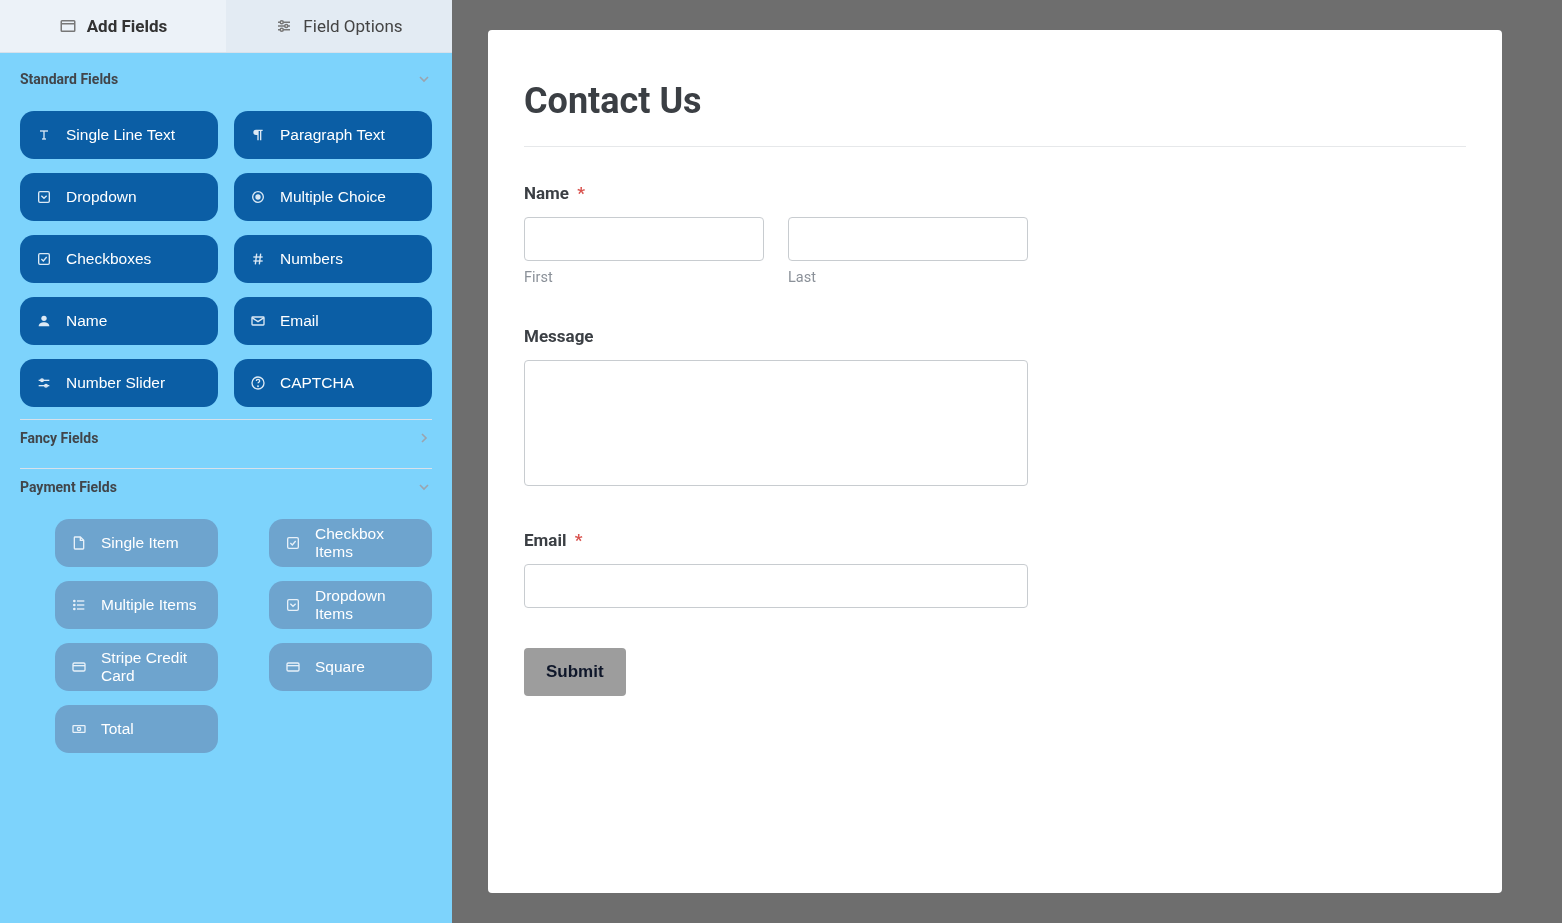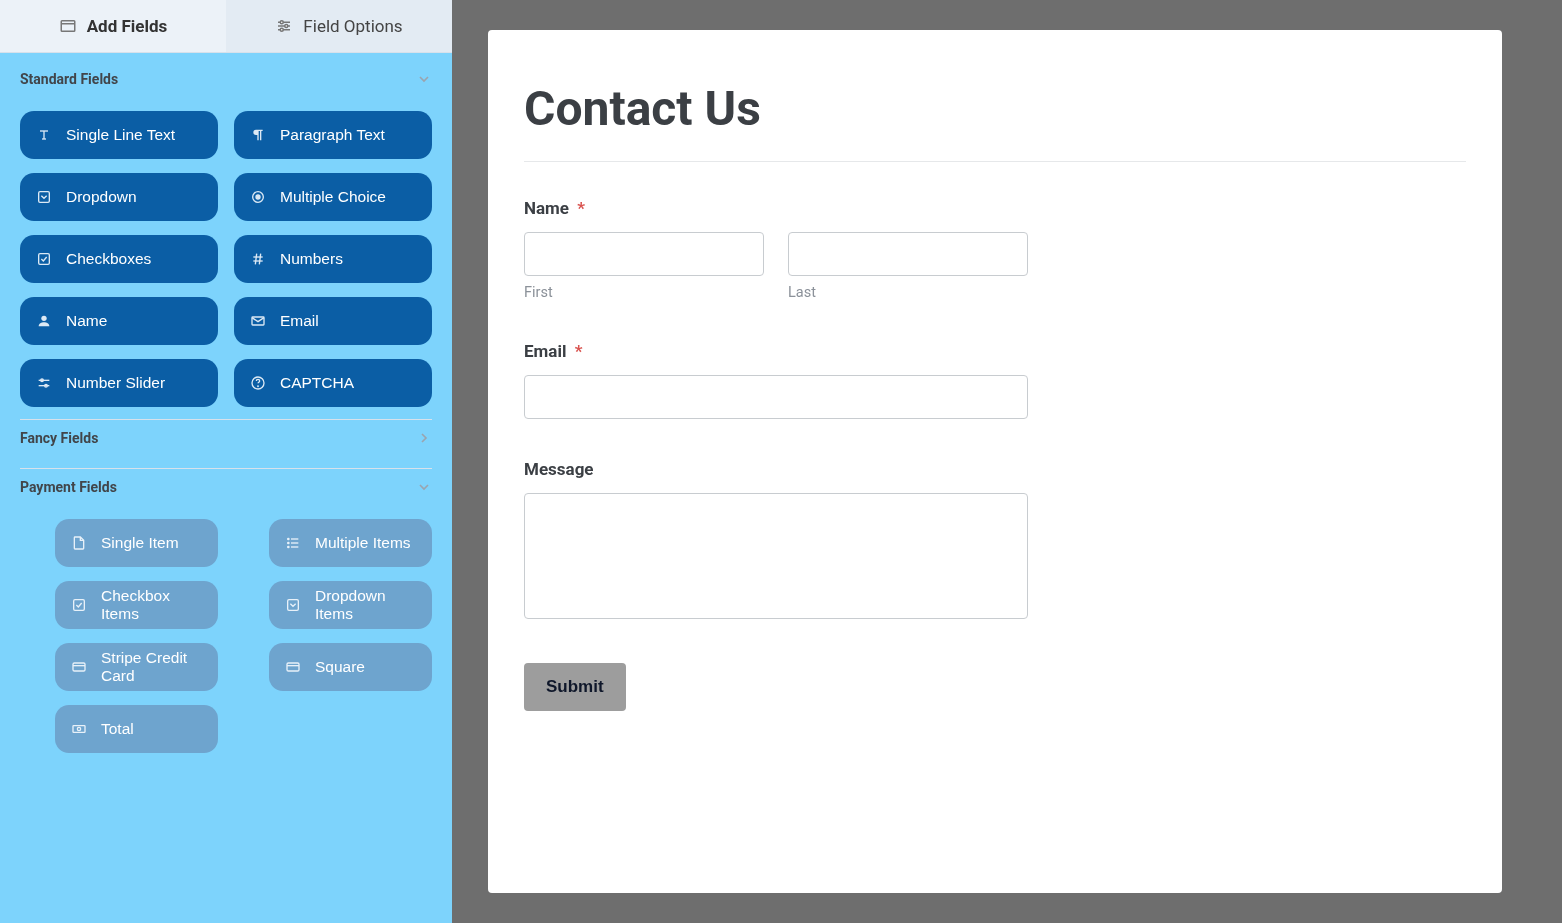--- a/index.html
+++ b/index.html
@@ -134,21 +134,21 @@
       overflow: hidden;
     }
     .form-card {
       background: #fff;
       width: 100%;
       height: 100%;
       border-radius: 4px;
       padding: 50px 36px;
     }
     .form-title {
-      font-size: 48px;
+      font-size: 36px;
       font-weight: 700;
       color: #3b3f44;
       padding-bottom: 24px;
       border-bottom: 1px solid #e6e8ea;
       margin-bottom: 36px;
     }
     .form-row {
       margin-bottom: 40px;
     }
     .form-label {
@@ -374,38 +374,38 @@
               <svg viewBox="0 0 24 24" width="16" height="16" fill="none" stroke="currentColor" stroke-width="2">
                 <path d="M14 3H6a1 1 0 0 0-1 1v16a1 1 0 0 0 1 1h12a1 1 0 0 0 1-1V8z"></path>
                 <polyline points="14 3 14 8 19 8"></polyline>
               </svg>
             </span>
           <span>Single Item</span>
         </button>
         <button class="field-btn muted">
           <span class="fi">
               <svg viewBox="0 0 24 24" width="16" height="16" fill="none" stroke="currentColor" stroke-width="2">
+                <rect x="4" y="4" width="16" height="16" rx="2"></rect>
+                <polyline points="8 12 11 15 16 9"></polyline>
+              </svg>
+            </span>
+          <span>Checkbox Items</span>
+        </button>
+        <button class="field-btn muted">
+          <span class="fi">
+              <svg viewBox="0 0 24 24" width="16" height="16" fill="none" stroke="currentColor" stroke-width="2">
                 <line x1="9" y1="6" x2="20" y2="6"></line>
                 <line x1="9" y1="12" x2="20" y2="12"></line>
                 <line x1="9" y1="18" x2="20" y2="18"></line>
                 <circle cx="5" cy="6" r="1" fill="currentColor"></circle>
                 <circle cx="5" cy="12" r="1" fill="currentColor"></circle>
                 <circle cx="5" cy="18" r="1" fill="currentColor"></circle>
               </svg>
             </span>
           <span>Multiple Items</span>
-        </button>
-        <button class="field-btn muted">
-          <span class="fi">
-              <svg viewBox="0 0 24 24" width="16" height="16" fill="none" stroke="currentColor" stroke-width="2">
-                <rect x="4" y="4" width="16" height="16" rx="2"></rect>
-                <polyline points="8 12 11 15 16 9"></polyline>
-              </svg>
-            </span>
-          <span>Checkbox Items</span>
         </button>
         <button class="field-btn muted">
           <span class="fi">
               <svg viewBox="0 0 24 24" width="16" height="16" fill="none" stroke="currentColor" stroke-width="2">
                 <rect x="4" y="4" width="16" height="16" rx="2"></rect>
                 <polyline points="8 10 12 14 16 10"></polyline>
               </svg>
             </span>
           <span>Dropdown Items</span>
         </button>
@@ -456,28 +456,28 @@
             <div class="sublabel">First</div>
           </div>
           <div class="name-col">
             <input type="text" style="">
             <div class="sublabel">Last</div>
           </div>
         </div>
       </div>
 
       <div class="form-row">
+        <label class="form-label">Message</label>
+        <textarea class="message-input" style=""></textarea>
+      </div>
+
+      <div class="form-row">
         <label class="form-label">
           <span>Email</span>
           <span class="req">*</span>
         </label>
         <input type="email" class="email-input" style="">
       </div>
 
-      <div class="form-row">
-        <label class="form-label">Message</label>
-        <textarea class="message-input" style=""></textarea>
-      </div>
-
       <button class="submit-btn">Submit</button>
     </div>
   </main>
 </div>
 
 </body></html>

